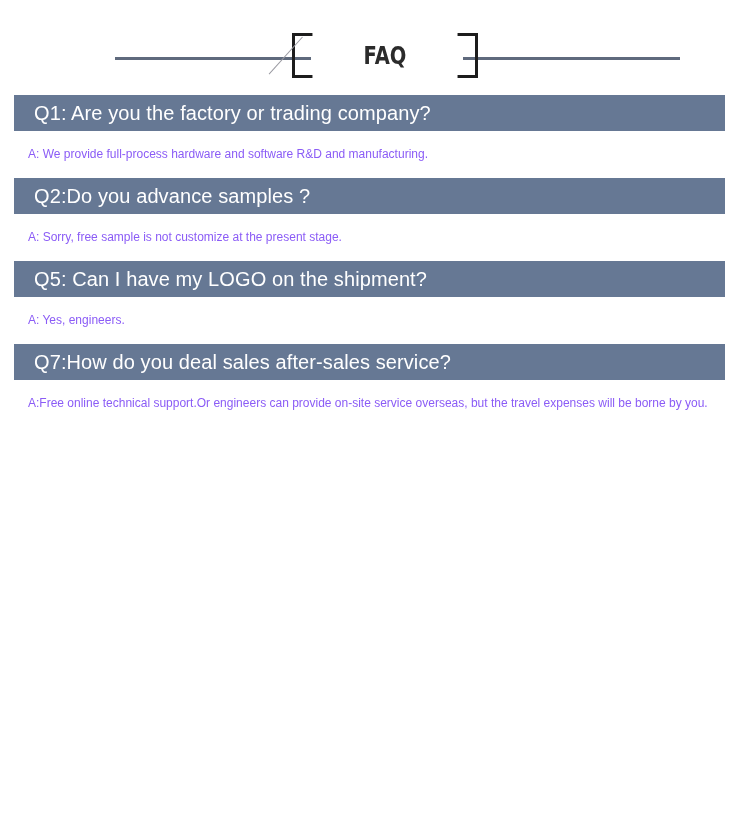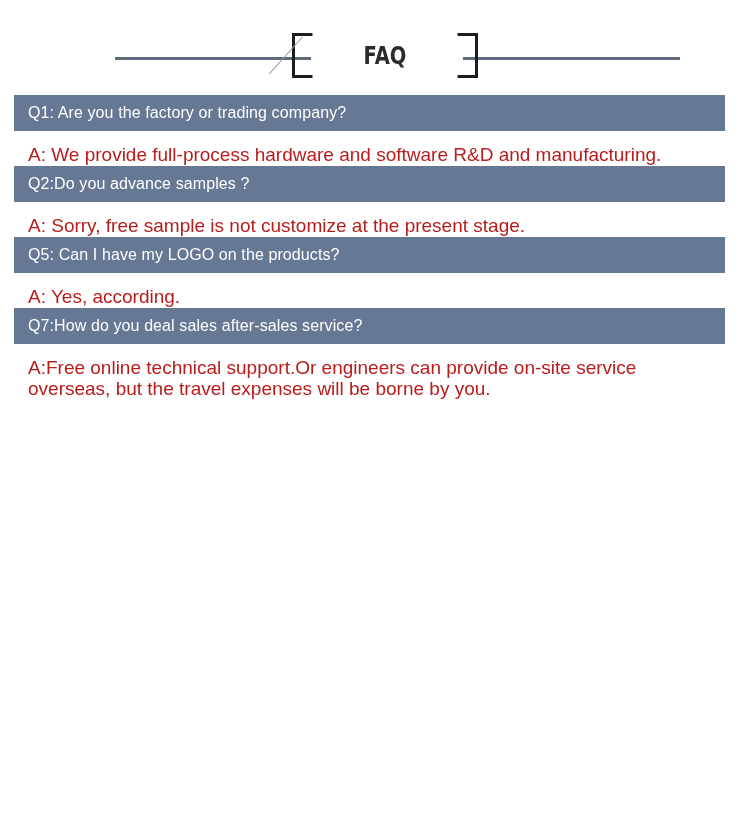--- a/index.html
+++ b/index.html
@@ -80,33 +80,33 @@
 
   
   .faq-list {
     padding: 0 14px;
   }
   .faq-item { width: 711px; }
 
   .question-bar {
     background: #667894;
     color: #ffffff;
-    font-size: 16px;
+    font-size: 20px;
     height: 36px;
     display: flex;
     align-items: center;
-    padding-left: 14px;
+    padding-left: 20px;
     box-sizing: border-box;
     letter-spacing: 0.1px;
   }
   .answer {
-    color: #b91c1c;
-    font-size: 19px;
+    color: #8b5cf6;
+    font-size: 12px;
     line-height: 21px;
-    padding: 13px 4px 1px 14px;
+    padding: 13px 4px 13px 14px;
     box-sizing: border-box;
   }
 </style>
 </head>
 <body>
 
 <div class="faq-header">
   <div class="header-line left"></div>
   <div class="header-line right"></div>
 
@@ -129,22 +129,22 @@
   </div>
 
   <div class="faq-item">
     <div class="question-bar">Q2:Do you advance samples ?</div>
     <div class="answer">A: Sorry, free sample is not customize at the present stage.</div>
   </div>
 
 
 
   <div class="faq-item">
-    <div class="question-bar">Q5: Can I have my LOGO on the products?</div>
-    <div class="answer">A: Yes, according.</div>
+    <div class="question-bar">Q5: Can I have my LOGO on the shipment?</div>
+    <div class="answer">A: Yes, engineers.</div>
   </div>
 
   <div class="faq-item">
   </div>
 
   <div class="faq-item">
     <div class="question-bar">Q7:How do you deal sales after-sales service?</div>
     <div class="answer">A:Free online technical support.Or engineers can provide on-site service overseas, but the travel expenses will be borne by you.</div>
   </div>
 

